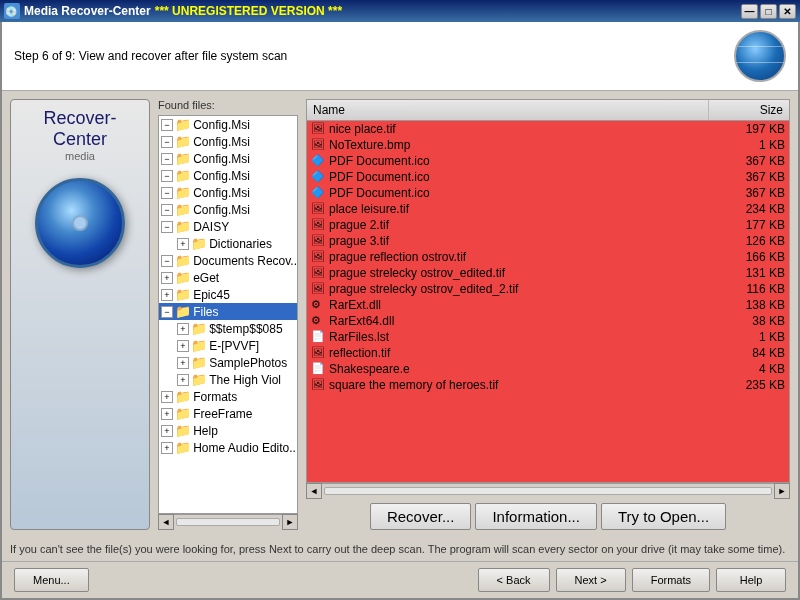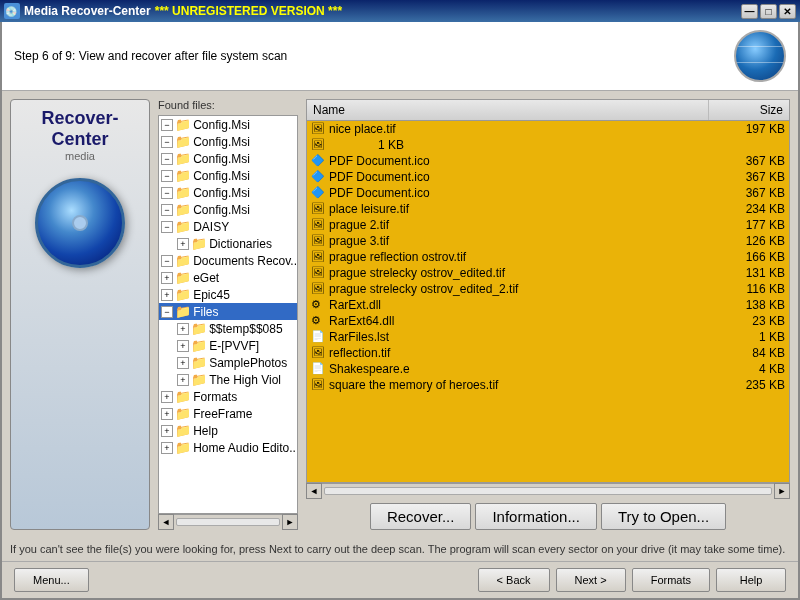--- a/index.html
+++ b/index.html
@@ -85,21 +85,21 @@
       border-radius: 4px;
       display: flex;
       flex-direction: column;
       align-items: center;
       padding: 8px;
     }
     .sidebar-logo {
       text-align: center;
       margin-bottom: 8px;
     }
-    .logo-text-recover { font-size: 18px; font-weight: bold; color: #1a1a6a; }
+    .logo-text-recover { font-size: 18px; font-weight: normal; color: #1a1a6a; }
     .logo-text-media { font-size: 11px; color: #666; }
     .disc-icon {
       width: 90px; height: 90px;
       background: radial-gradient(circle at 40% 35%, #aaddff 0%, #4488cc 30%, #1144aa 60%, #001166 100%);
       border-radius: 50%;
       border: 3px solid #336699;
       display: flex; align-items: center; justify-content: center;
       position: relative;
       margin-top: 8px;
       box-shadow: 2px 2px 8px rgba(0,0,0,0.4);
@@ -145,21 +145,21 @@
     .folder-yellow { color: #ffc000; font-size: 13px; }
 
     
     .files-panel {
       flex: 1;
       display: flex;
       flex-direction: column;
     }
     .file-list-container {
       flex: 1;
-      background: #eab308;
+      background: #ef4444;
       border: 1px solid #999;
       overflow: hidden;
       display: flex;
       flex-direction: column;
     }
     .file-list-header {
       display: flex;
       background: linear-gradient(to bottom, #e8e8e8, #d0d0d0);
       border-bottom: 1px solid #999;
       font-size: 11px;
@@ -409,20 +409,21 @@
         </div>
         <div class="file-list-body">
           <div id="file-list">
               <div class="file-row">
     <span class="file-icon" style="font-size:11px;">🖼</span>
     <span class="file-name">nice place.tif</span>
     <span class="file-size">197 KB</span>
   </div>
               <div class="file-row">
     <span class="file-icon" style="font-size:11px;">🖼</span>
+    <span class="file-name">NoTexture.bmp</span>
     <span class="file-size">1 KB</span>
   </div>
               <div class="file-row">
     <span class="file-icon" style="font-size:11px;">🔷</span>
     <span class="file-name">PDF Document.ico</span>
     <span class="file-size">367 KB</span>
   </div>
               <div class="file-row">
     <span class="file-icon" style="font-size:11px;">🔷</span>
     <span class="file-name">PDF Document.ico</span>
@@ -464,21 +465,21 @@
     <span class="file-size">116 KB</span>
   </div>
               <div class="file-row">
     <span class="file-icon" style="font-size:11px;">⚙</span>
     <span class="file-name">RarExt.dll</span>
     <span class="file-size">138 KB</span>
   </div>
               <div class="file-row">
     <span class="file-icon" style="font-size:11px;">⚙</span>
     <span class="file-name">RarExt64.dll</span>
-    <span class="file-size">23 KB</span>
+    <span class="file-size">38 KB</span>
   </div>
               <div class="file-row">
     <span class="file-icon" style="font-size:11px;">📄</span>
     <span class="file-name">RarFiles.lst</span>
     <span class="file-size">1 KB</span>
   </div>
               <div class="file-row">
     <span class="file-icon" style="font-size:11px;">🖼</span>
     <span class="file-name">reflection.tif</span>
     <span class="file-size">84 KB</span>

